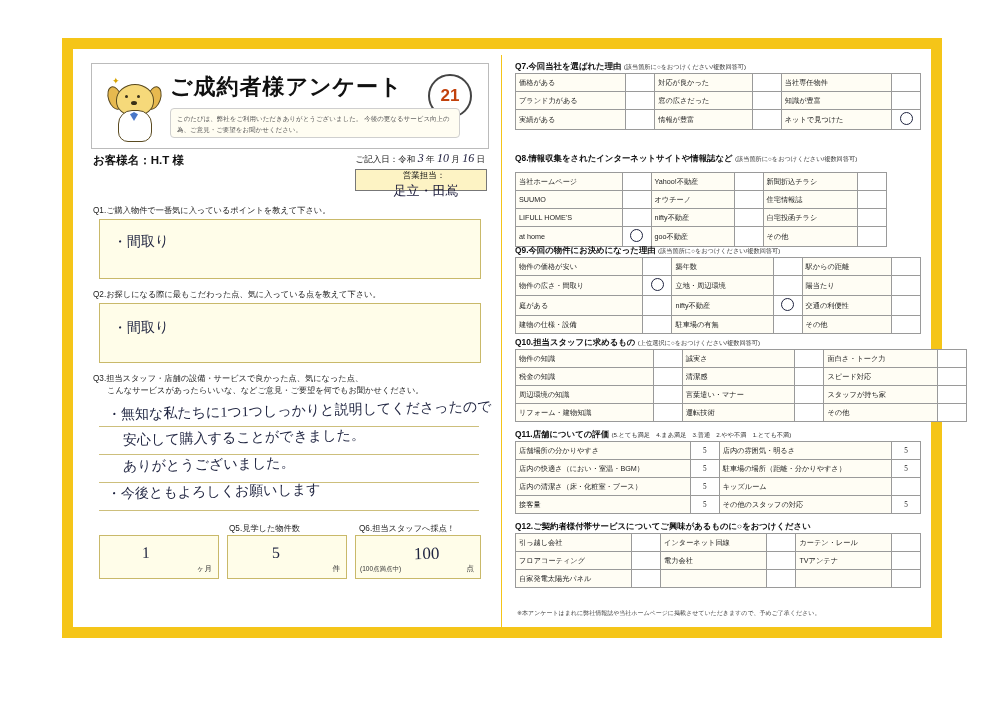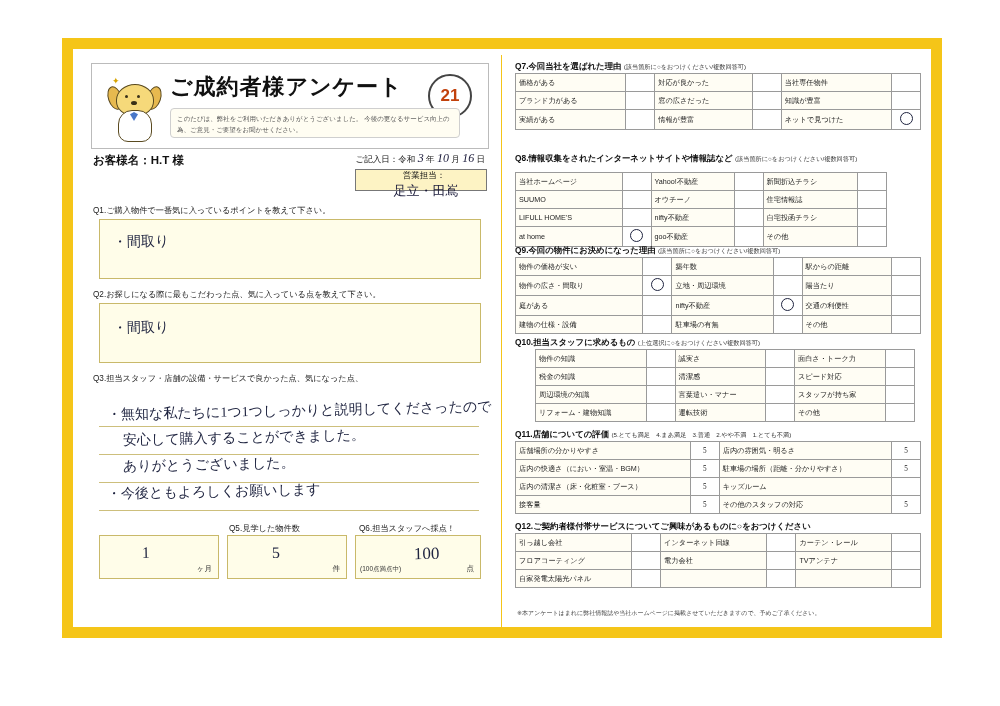--- a/index.html
+++ b/index.html
@@ -125,20 +125,21 @@
 
       <div class="q" style="left:10px;top:148px;">Q1.ご購入物件で一番気に入っているポイントを教えて下さい。</div>
       <div class="ansbox" style="left:16px;top:162px;width:380px;height:58px;"></div>
       <div class="hw" style="left:30px;top:176px;">・間取り</div>
 
       <div class="q" style="left:10px;top:232px;">Q2.お探しになる際に最もこだわった点、気に入っている点を教えて下さい。</div>
       <div class="ansbox" style="left:16px;top:246px;width:380px;height:58px;"></div>
       <div class="hw" style="left:30px;top:262px;">・間取り</div>
 
       <div class="q" style="left:10px;top:316px;">Q3.担当スタッフ・店舗の設備・サービスで良かった点、気になった点、</div>
+      <div class="q" style="left:24px;top:328px;">こんなサービスがあったらいいな、などご意見・ご要望を何でもお聞かせください。</div>
 
       <div style="position:absolute;left:16px;top:342px;width:380px;">
         <div class="q3line"></div>
         <div class="q3line"></div>
         <div class="q3line"></div>
         <div class="q3line"></div>
       </div>
       <div class="hw" style="left:24px;top:345px;font-size:14px;">・無知な私たちに1つ1つしっかりと説明してくださったので</div>
       <div class="hw" style="left:40px;top:372px;font-size:14px;">安心して購入することができました。</div>
       <div class="hw" style="left:40px;top:399px;font-size:14px;">ありがとうございました。</div>
@@ -278,21 +279,21 @@
               <td>その他</td>
               <td class="mark"></td>
             </tr>
       </tbody>
         </table>
 
       <div class="qr" style="left:6px;top:280px;">
         <span>Q10.担当スタッフに求めるもの</span>
         <span class="tiny">(上位選択に○をおつけください/複数回答可)</span>
       </div>
-      <table class="grid" style="left:6px;top:292px;width:380px;margin-left:20px;">
+      <table class="grid" style="left:6px;top:292px;width:452px;">
         <tbody>
             <tr>
               <td>物件の知識</td>
               <td class="mark"></td>
               <td>誠実さ</td>
               <td class="mark"></td>
               <td>面白さ・トーク力</td>
               <td class="mark"></td>
             </tr>
         <tr>

